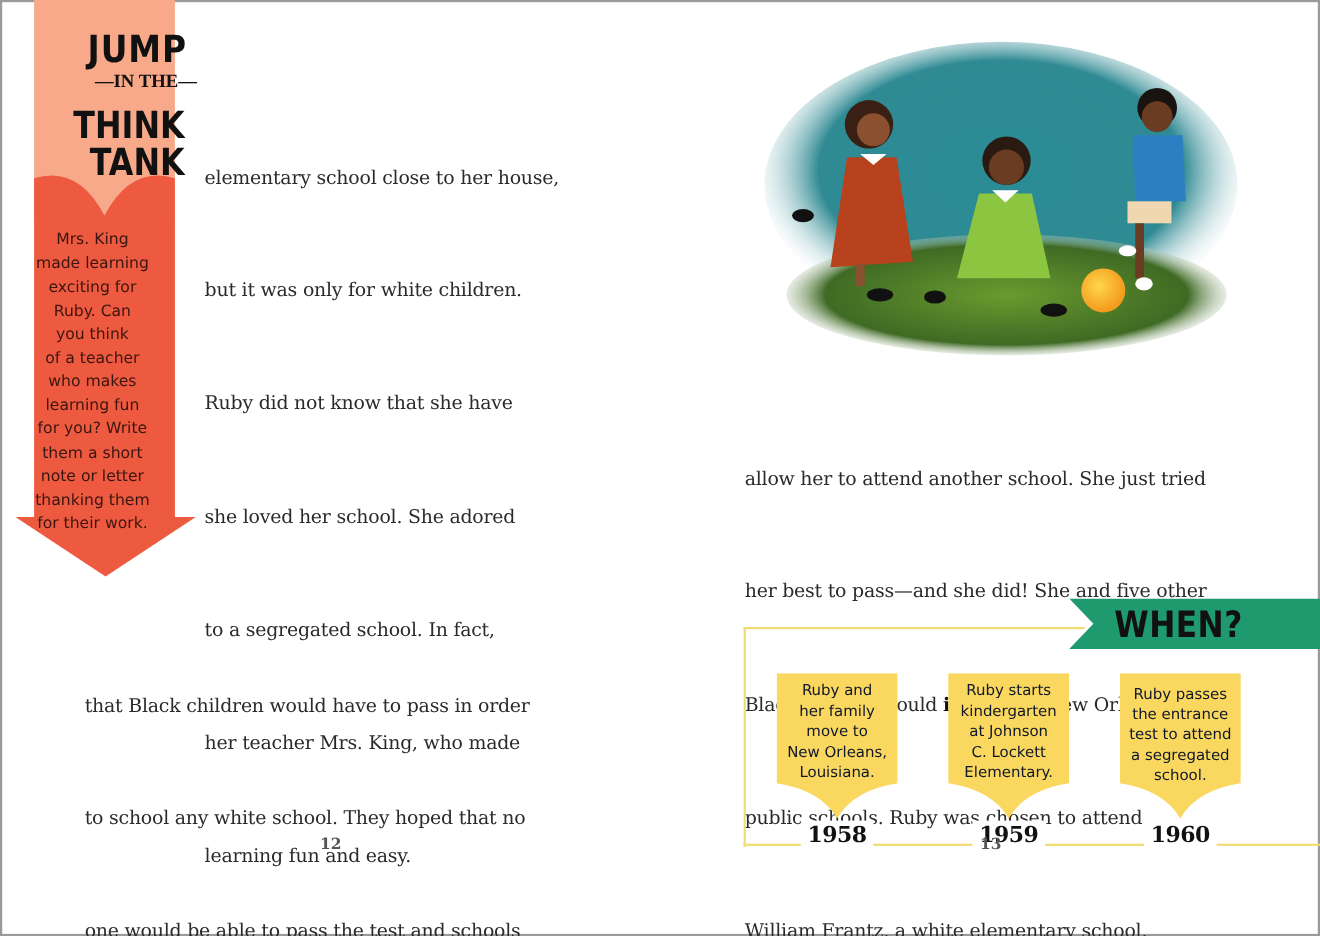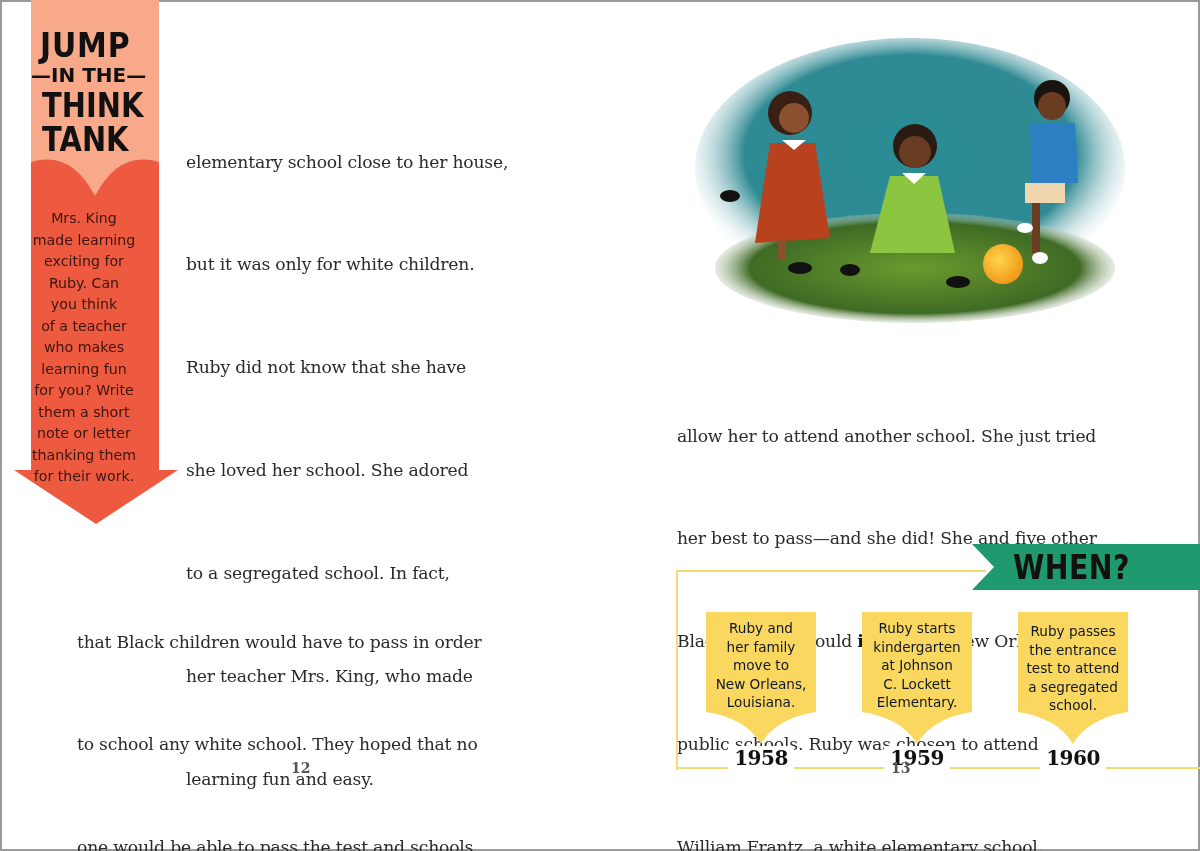--- a/index.html
+++ b/index.html
@@ -5,25 +5,25 @@
   * { box-sizing: border-box; margin: 0; padding: 0; }
   html, body { width: 1200px; height: 851px; background: #fff; overflow: hidden; }
   body { position: relative; font-family: "DejaVu Serif", serif; color: #2b2b2b; }
 
   .spread { position: absolute; left: 0; top: 0; width: 1200px; height: 851px;
             border: 2px solid #9a9a9a; background: #fff; }
 
   
   .tt-top { position: absolute; left: 31px; top: 0; width: 128px; height: 200px; }
   .tt-top svg { position: absolute; left: 0; top: 0; }
-  .tt-title { position: absolute; left: 31px; top: 28px; width: 148px; text-align: left;
+  .tt-title { position: absolute; left: 31px; top: 28px; width: 148px; text-align: right;
               font-family: "DejaVu Sans", sans-serif; font-weight: bold; color: #111;
               letter-spacing: 0px; line-height: 1; }
   .tt-title .l1 { font-size: 34px; display: block; letter-spacing: 1px; transform: scaleX(0.88); }
-  .tt-title .l2 { font-size: 20px; display: block; margin: 3px 0 3px; }
+  .tt-title .l2 { font-size: 17px; display: block; margin: 3px 0 15px; font-family: Liberation Serif, serif; }
   .tt-title .l3 { font-size: 34px; display: block; transform: scaleX(0.85); }
   .tt-title .l4 { font-size: 34px; display: block; transform: scaleX(0.85); }
 
   .tt-body { position: absolute; left: 14px; top: 160px; width: 164px; height: 366px; }
   .tt-body svg { position: absolute; left: 0; top: 0; }
   .tt-text { position: absolute; left: 22px; top: 208px; width: 124px; text-align: center;
              font-family: "DejaVu Sans", sans-serif; font-size: 14.2px; line-height: 21.5px;
              color: #3a1510; white-space: pre-line; }
 
   

